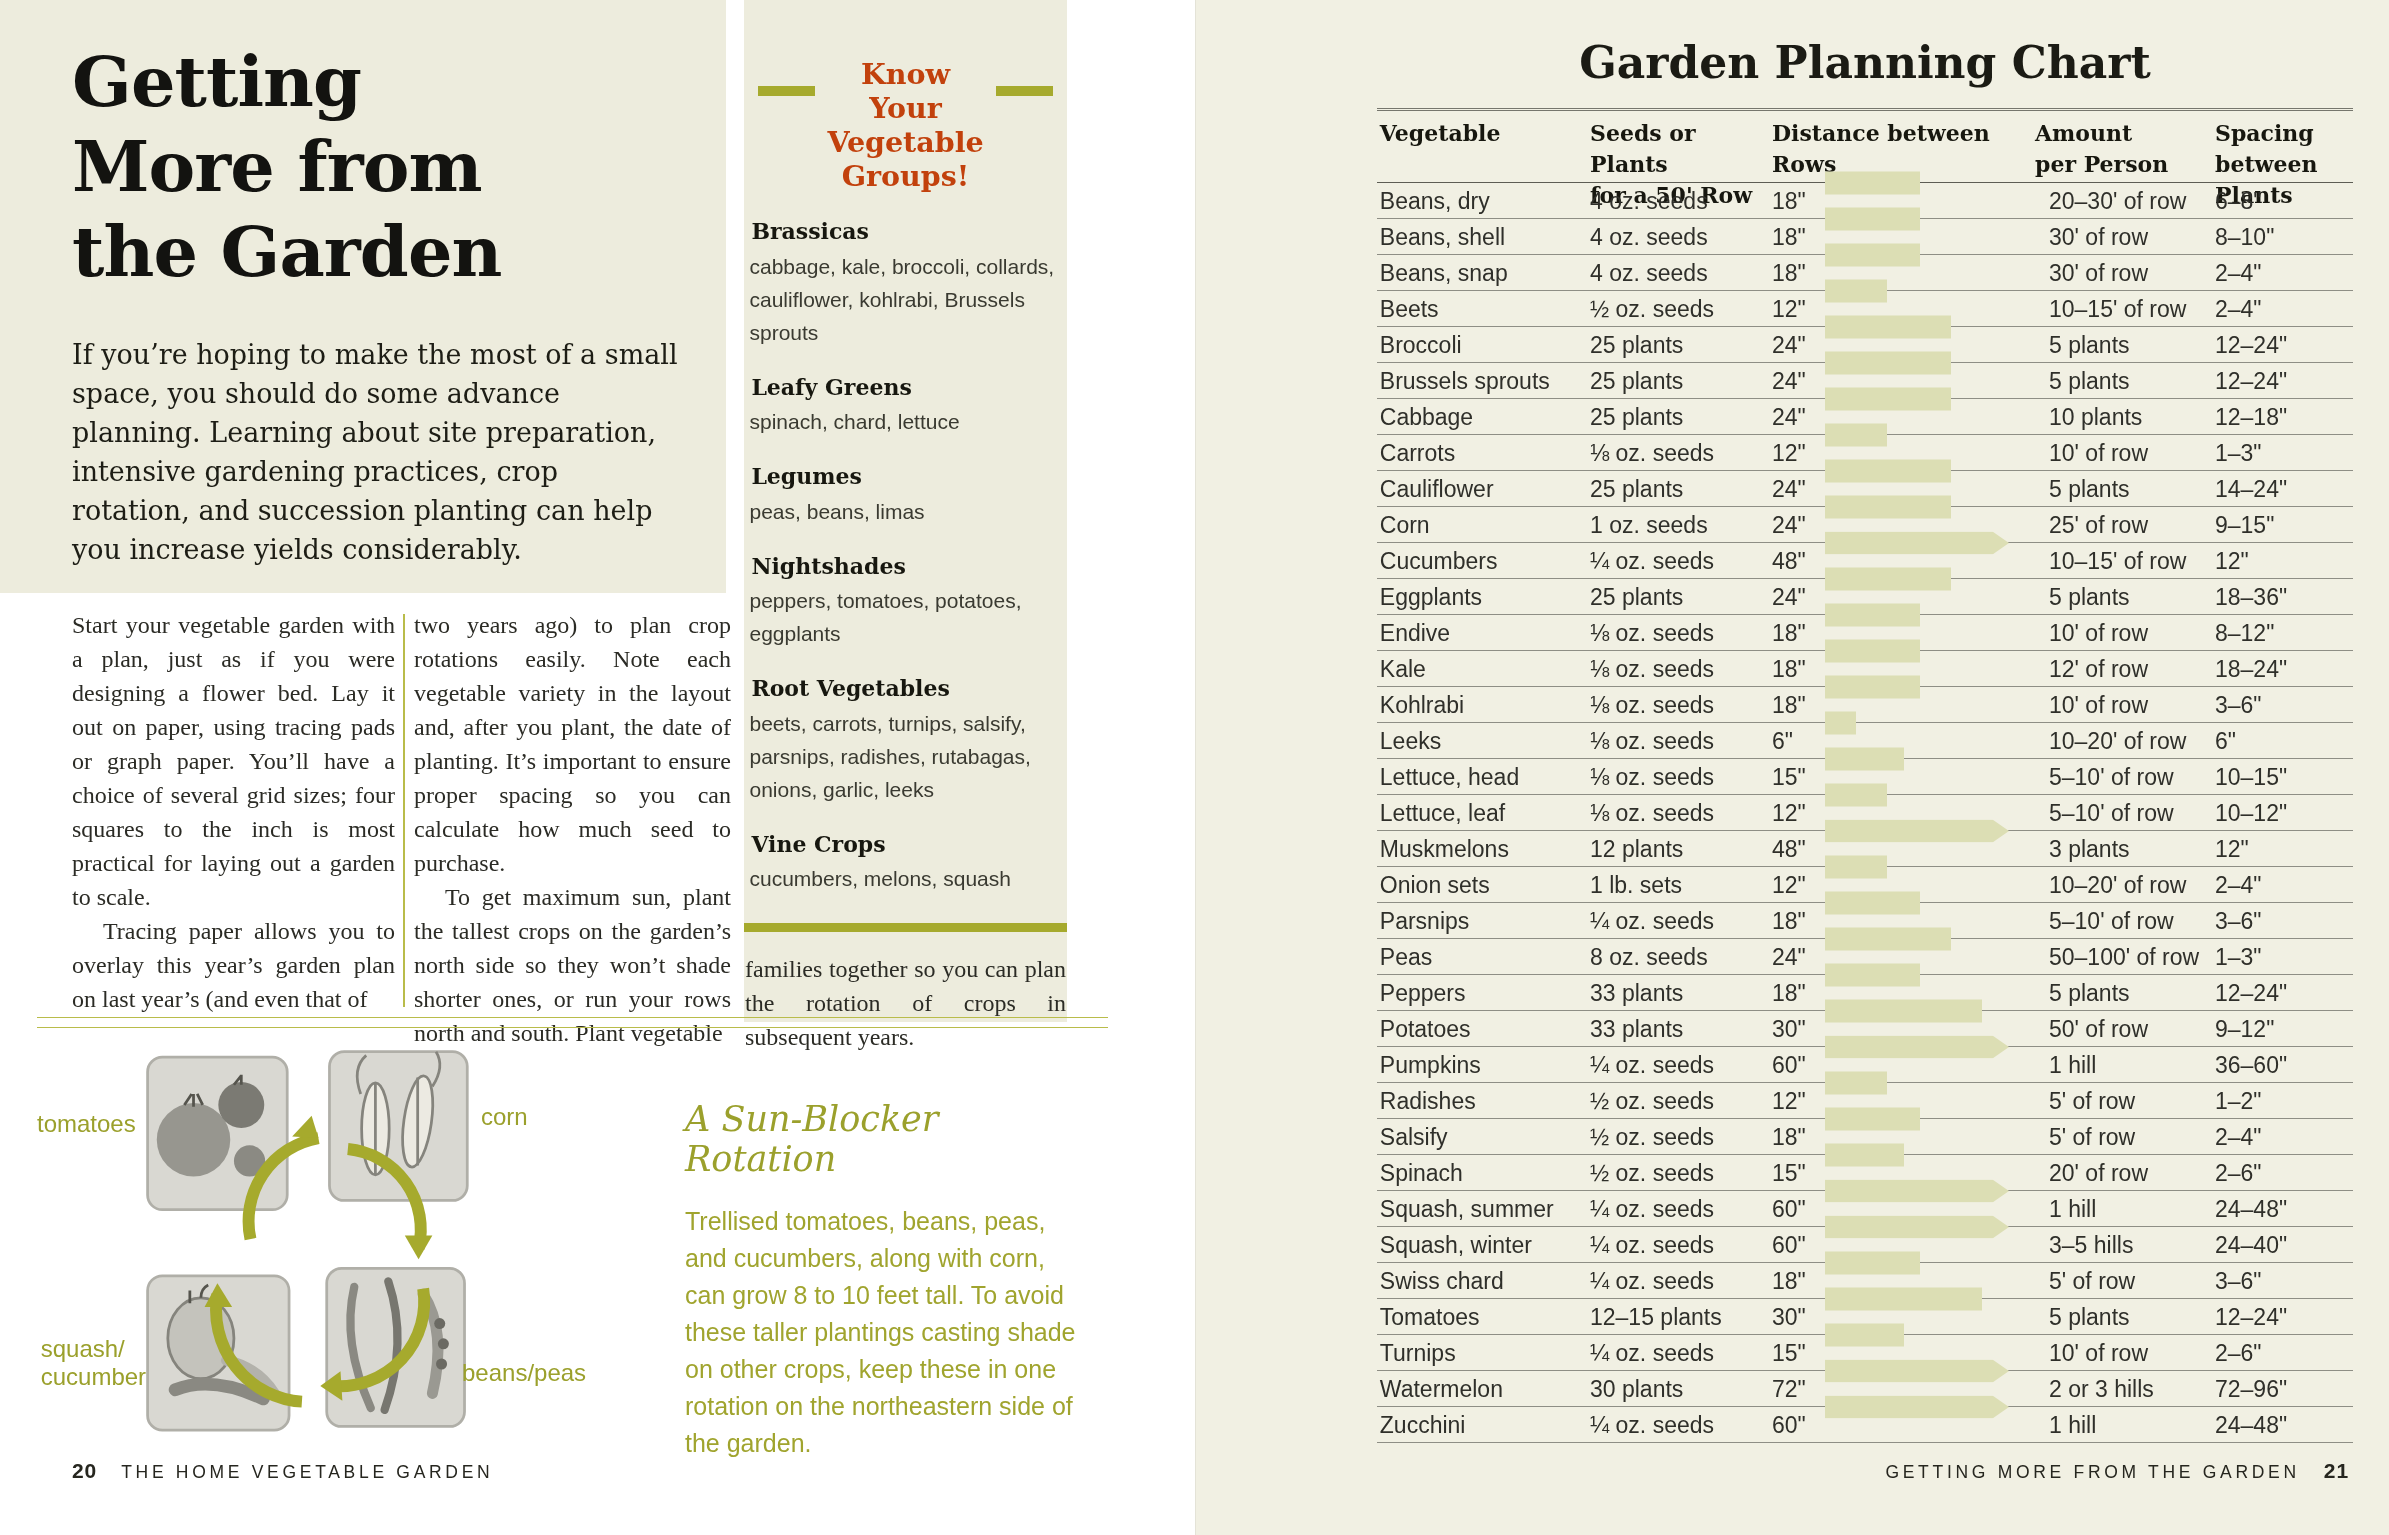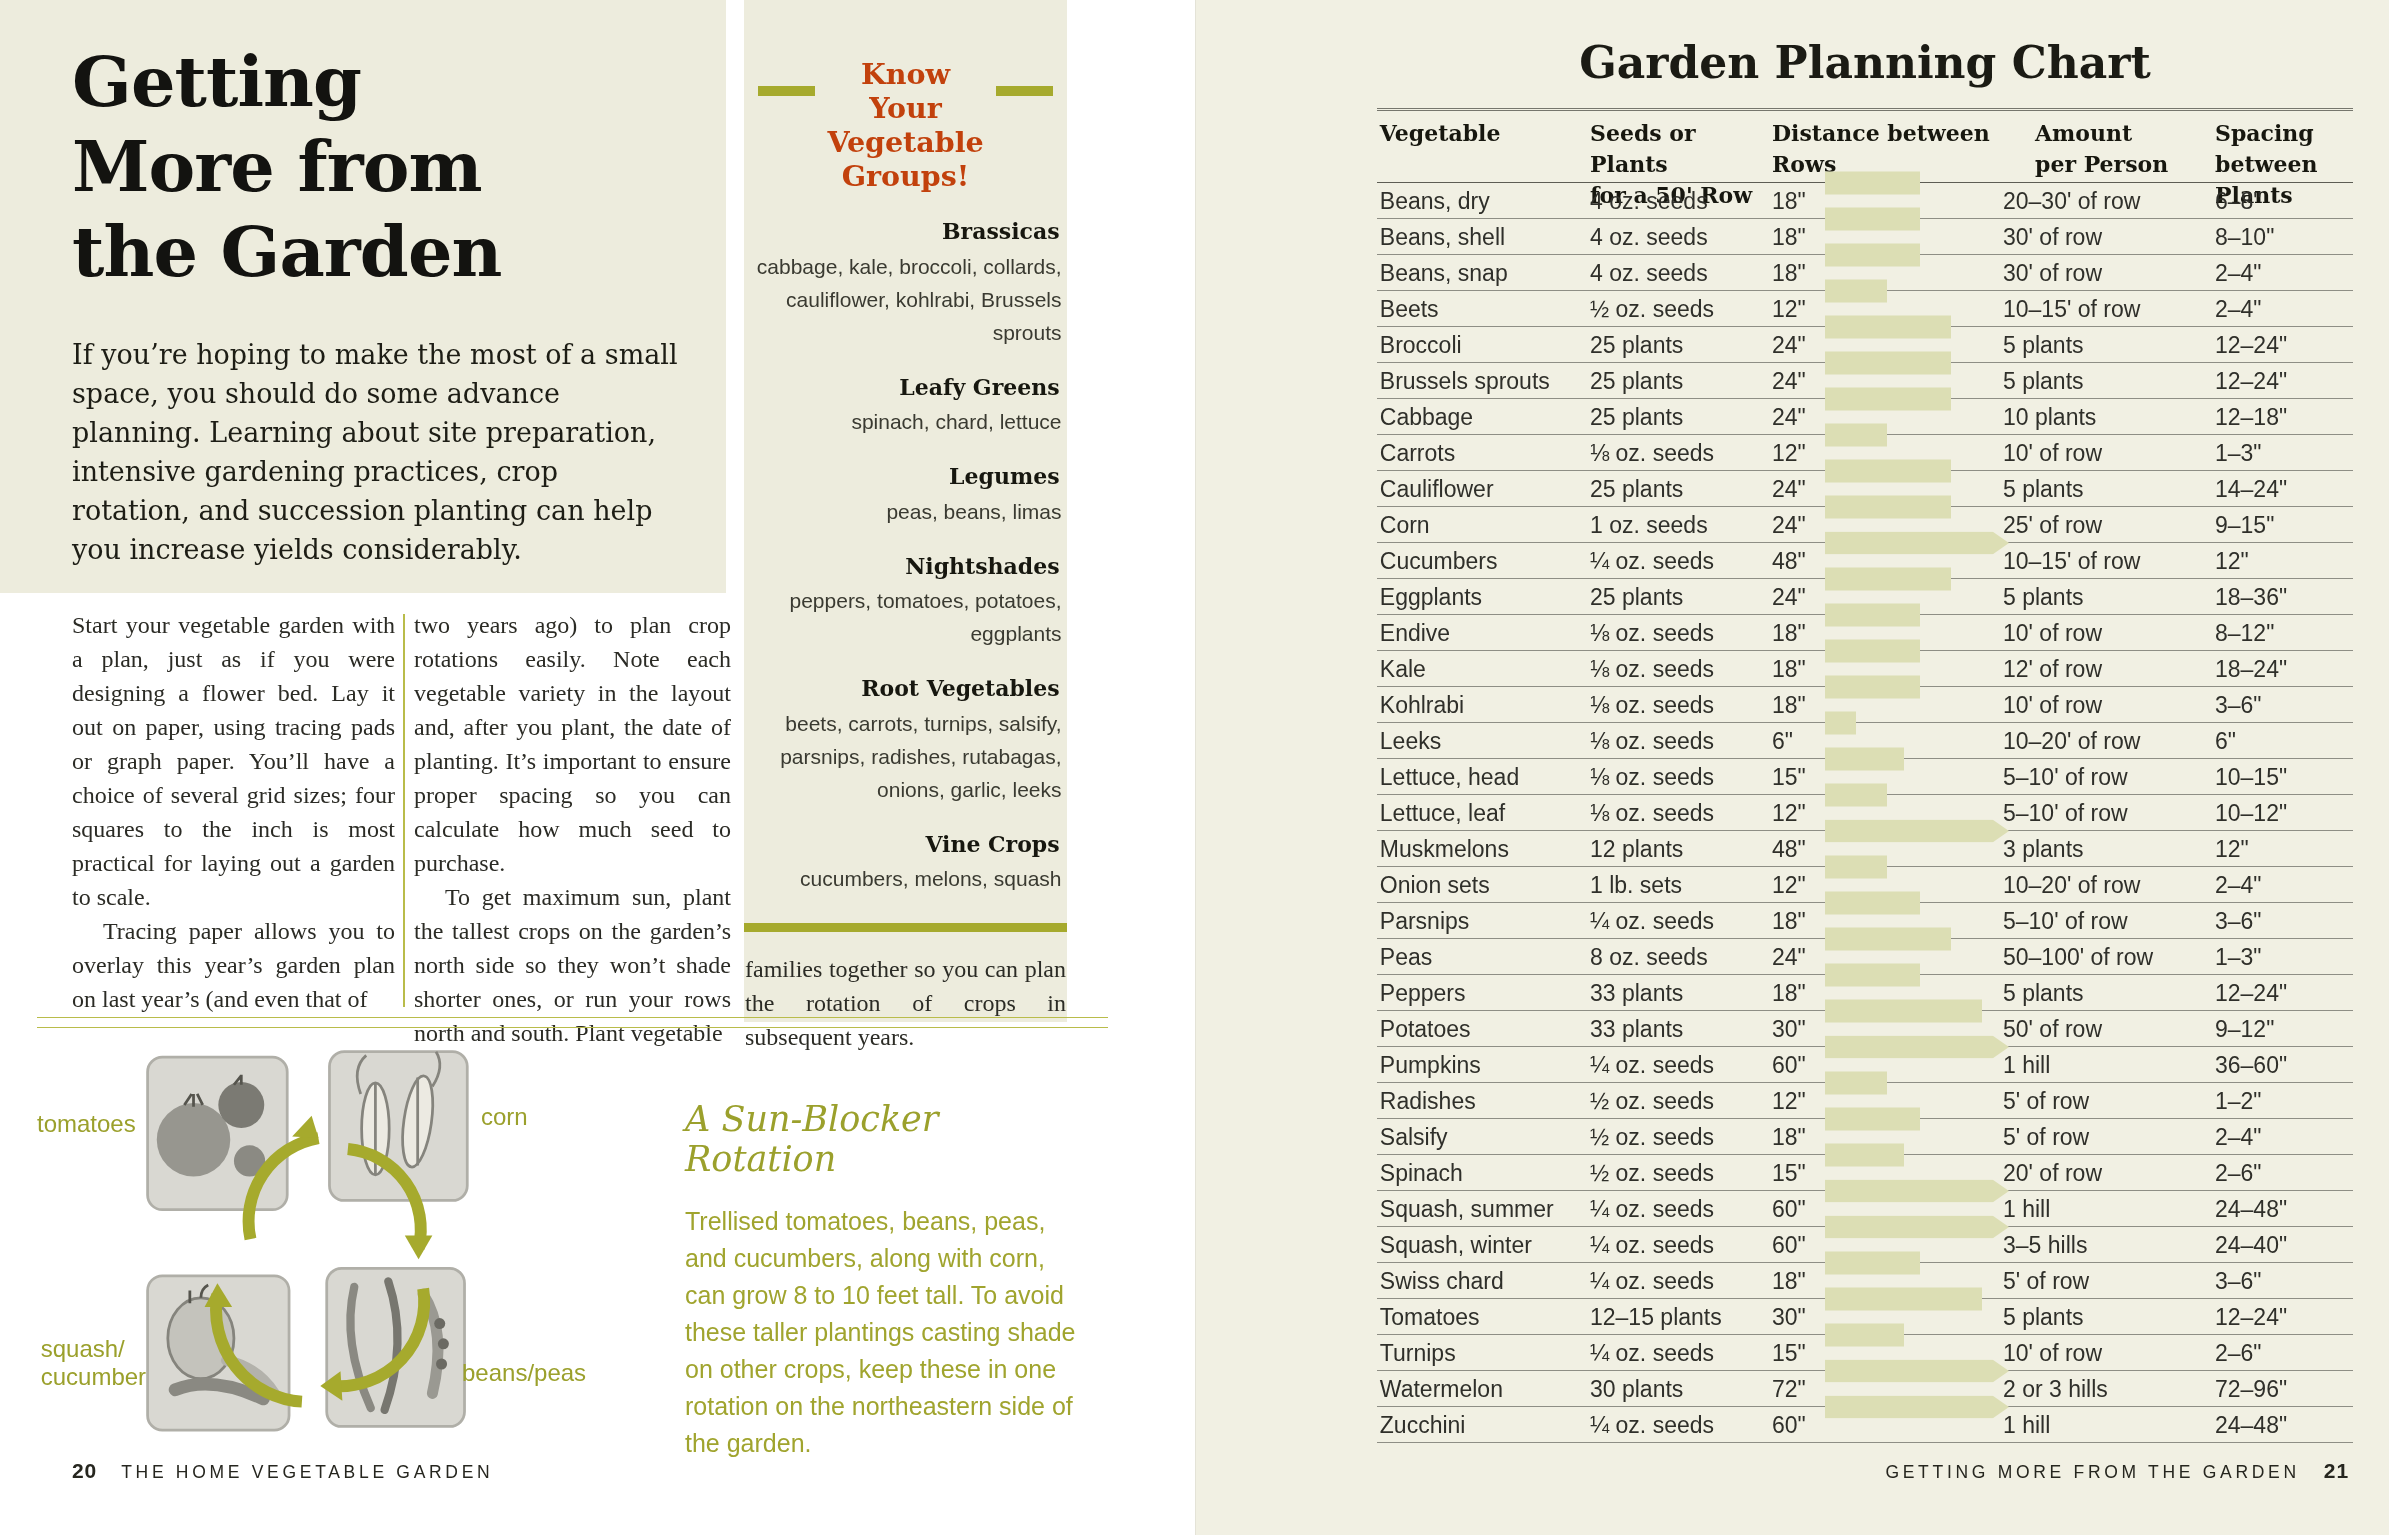--- a/index.html
+++ b/index.html
@@ -20,21 +20,21 @@
   .col-1 { left:72px;  width:323px; }
   .col-2 { left:414px; width:317px; }
   .body-col p.indent { text-indent:31px; }
   .col-divider { position:absolute; left:403px; top:614px; width:1.8px; height:393px; background:#b9bc4a; }
 
   .sidebar { position:absolute; left:744px; top:0; width:323px; height:1022px; background:#edecdd; }
   .sidebar-title { margin-top:57px; text-align:center; font-family:"DejaVu Serif", serif; font-weight:700;
                    font-size:28.5px; line-height:34px; color:#c2410c; }
   .sidebar-title .t-line1 { display:flex; align-items:center; justify-content:center; }
   .dash { display:inline-block; width:57px; height:10px; background:#a6aa2d; margin:0 13.8px; flex:0 0 auto; }
-  .group { text-align:right; }
+  .group { text-align:left; }
   .group h3 { margin:25px 7.4px 5.5px; font-family:"DejaVu Serif", serif; font-weight:700; font-size:22px; color:#17170f; }
   .group p  { font-size:21px; line-height:33px; color:#3a3a31; padding:0 5.5px; }
   .sidebar-rule { height:9.2px; background:#a6aa2d; margin:27.6px 0 20px; }
   .continuation { font-family:"Liberation Serif", serif; font-size:24px; line-height:34px;
                   text-align:justify; color:#2b2b25; padding:0 1px; }
 
   .thin-double-rule { position:absolute; left:37px; top:1017px; width:1071px; height:11px;
                       border-top:1.8px solid #b9bc4a; border-bottom:1.8px solid #b9bc4a; }
 
   
@@ -61,21 +61,21 @@
   .right-page { position:absolute; left:1195px; top:0; width:1195px; height:1536px;
                 background:#f1f0e3; border-left:0.9px solid rgba(0,0,0,0.05); }
   .chart-title { position:absolute; left:181px; top:37px; width:976px; text-align:center;
                  font-family:"DejaVu Serif", serif; font-size:44px; color:#1b1b14; }
   .chart { position:absolute; left:181px; top:108px; width:976px; }
   .chart-head { position:relative; height:75px; border-top:3.7px double #76766d; border-bottom:1.8px solid #5d5d54; }
   .chart-head .hcell { position:absolute; top:7.4px; font-family:"DejaVu Serif", serif; font-weight:700;
                        font-size:22px; line-height:31px; color:#17170f; white-space:pre-line; }
   .chart-row { position:relative; height:36px; border-bottom:0.9px solid #8e8e85; }
   .chart-row span { position:absolute; top:0; line-height:36px; font-size:23px; color:#2f2f2a; white-space:nowrap; }
-  .c0 { left:2.8px; }  .c1 { left:213px; } .c2 { left:395px; } .c3 { left:626px;text-align:center; } .c4 { left:838px; }
+  .c0 { left:2.8px; }  .c1 { left:213px; } .c2 { left:395px; } .c3 { left:672px;text-align:center; } .c4 { left:838px; }
   .h0 { left:2.8px; width:193px; } .h1 { left:213px; width:175px; } .h2 { left:395px; width:276px; }
   .h3 { left:658px; width:175px; } .h4 { left:838px; width:147px; }
   .bar { position:absolute; left:448px; top:50%; transform:translateY(-50%); height:23px; background:#dcdeb4; }
   .bar.capped { clip-path:polygon(0 0, calc(100% - 16.5px) 0, 100% 50%, calc(100% - 16.5px) 100%, 0 100%); }
 </style>
 </head>
 <body>
 
 <section class="left-page">
 

